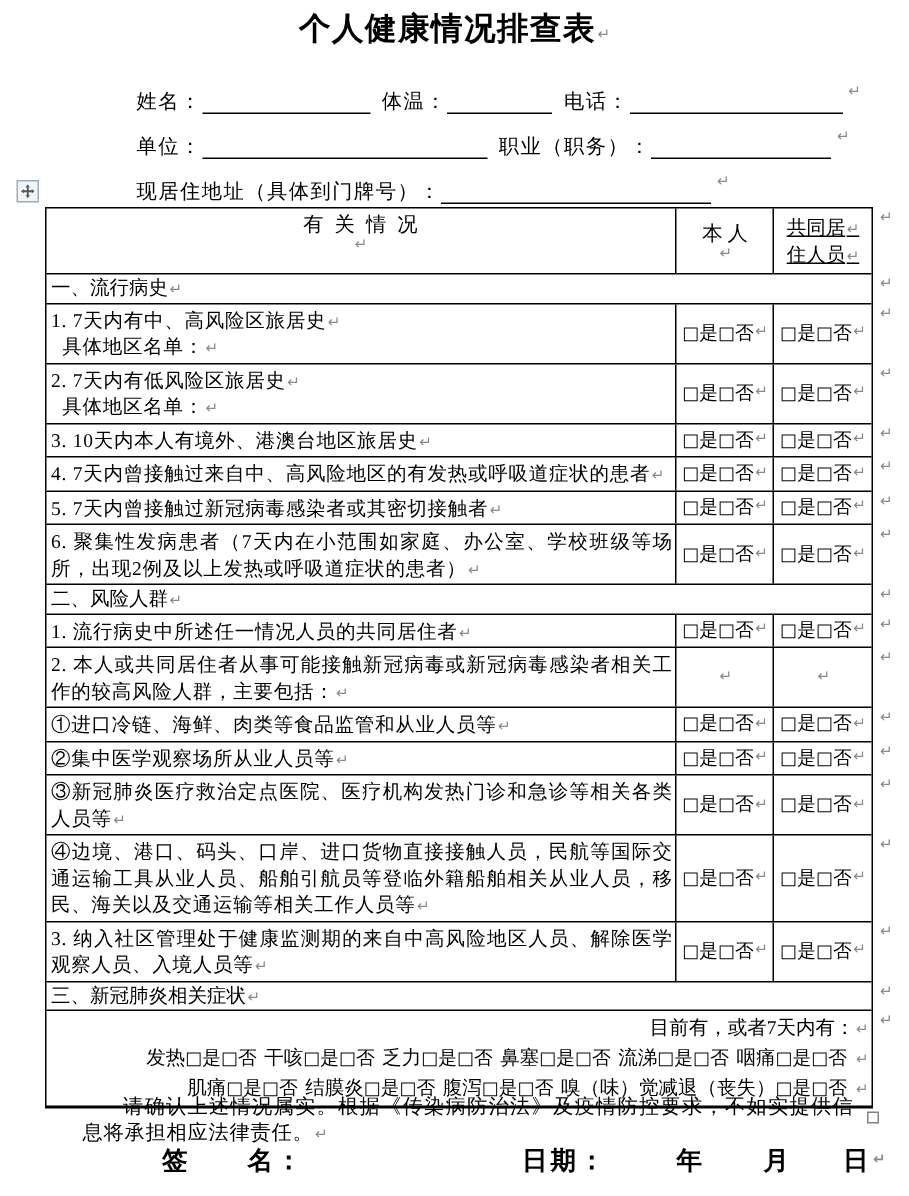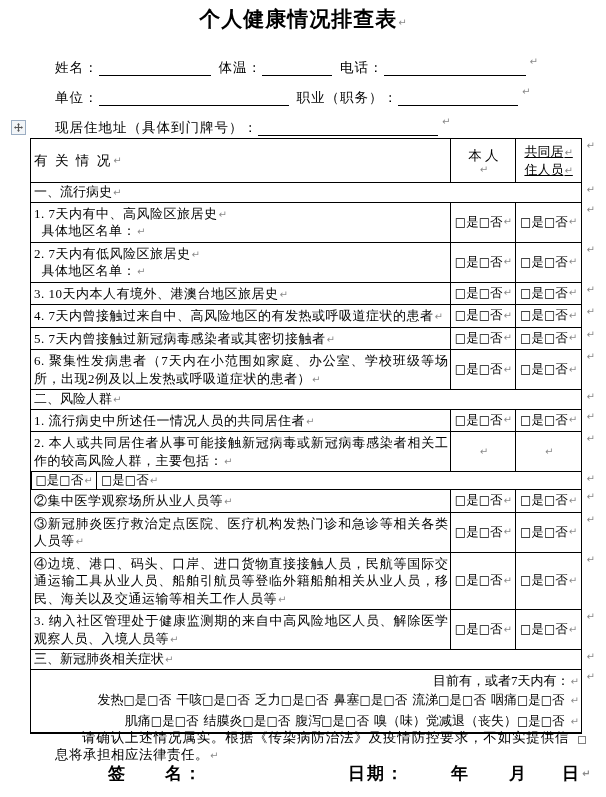--- a/index.html
+++ b/index.html
@@ -11,41 +11,41 @@
   .title{font-family:"Liberation Sans","DejaVu Sans",sans-serif;font-weight:bold;
          font-size:21px;letter-spacing:1px;}
 
   
   .pmark{color:#8a8a8a;font-size:10px;line-height:10px;
          font-family:"DejaVu Sans",sans-serif;margin-left:1px;}
 
   
   .fields{position:absolute;left:55px;top:48px;width:530px;font-size:13.5px;letter-spacing:1px;}
   .fline{height:28px;display:flex;align-items:flex-end;white-space:nowrap;padding-bottom:2px;}
-  .flabel{line-height:17px;}
+  .flabel{line-height:17px;margin-left:36px;}
   .uline{display:inline-block;border-bottom:1px solid #000;height:14px;}
   .w112{width:112px}.w70{width:70px}.w142{width:142px}
   .w190{width:190px}.w120{width:120px}.w180{width:180px}
   .gap8{margin-left:8px}
   .fline .pmark{margin-left:4px;align-self:center;}
 
   
   .table-wrap{position:absolute;left:30px;top:138px;width:552px;}
   .htable{border:1px solid #000;border-bottom-width:2px;background:#fff;}
   .trow{position:relative;display:flex;border-top:1px solid #000;align-items:stretch;}
   .trow:first-child{border-top:none;}
   .c1{width:421px;box-sizing:border-box;padding:2px 2px 2px 3px;font-size:13px;
       line-height:17.5px;text-align:justify;letter-spacing:.5px;overflow:hidden;}
   .c2{width:65px;box-sizing:border-box;border-left:1px solid #000;display:flex;
       align-items:center;justify-content:center;}
   .c3{width:66px;box-sizing:border-box;border-left:1px solid #000;display:flex;
       align-items:center;justify-content:center;}
   .header-row{height:43px;}
   .header-row .c1{display:flex;align-items:center;justify-content:flex-start;
-      letter-spacing:2px;font-size:13.5px;}
+      letter-spacing:2px;font-size:13.5px;flex-direction:column;}
   .header-row .c3{flex-direction:column;line-height:18px;font-size:13px;text-decoration:underline;}
   .header-row .c2{font-size:13.5px;flex-direction:column;}
   .c-full{width:100%;box-sizing:border-box;padding:1px 2px 1px 3px;font-size:13px;
           line-height:16.5px;overflow:hidden;}
   .symptoms-cell{line-height:19.5px;text-align:right;}
   .line{white-space:pre-wrap;}
   .symline{white-space:nowrap;}
   .cbgroup{white-space:nowrap;font-size:12.5px;letter-spacing:0;}
   .cbx{font-family:"DejaVu Sans",sans-serif;font-size:12px;}
   .symitem{margin-right:5px;}
@@ -241,20 +241,23 @@
           </div>
           <div class="c2">
             <span class="pmark">↵</span>
           </div>
           <div class="c3">
             <span class="pmark">↵</span>
           </div>
           <span class="pmark row-end">↵</span>
         </div>
         <div class="trow">
+          <div class="c1">
+            <div class="line">①进口冷链、海鲜、肉类等食品监管和从业人员等<span class="pmark">↵</span></div>
+          </div>
           <div class="c2">
             <span class="cbgroup"><span class="cbx">□</span><span class="cblab">是</span><span class="cbx">□</span><span class="cblab">否</span></span>
             <span class="pmark">↵</span>
           </div>
           <div class="c3">
             <span class="cbgroup"><span class="cbx">□</span><span class="cblab">是</span><span class="cbx">□</span><span class="cblab">否</span></span>
             <span class="pmark">↵</span>
           </div>
           <span class="pmark row-end">↵</span>
         </div>

